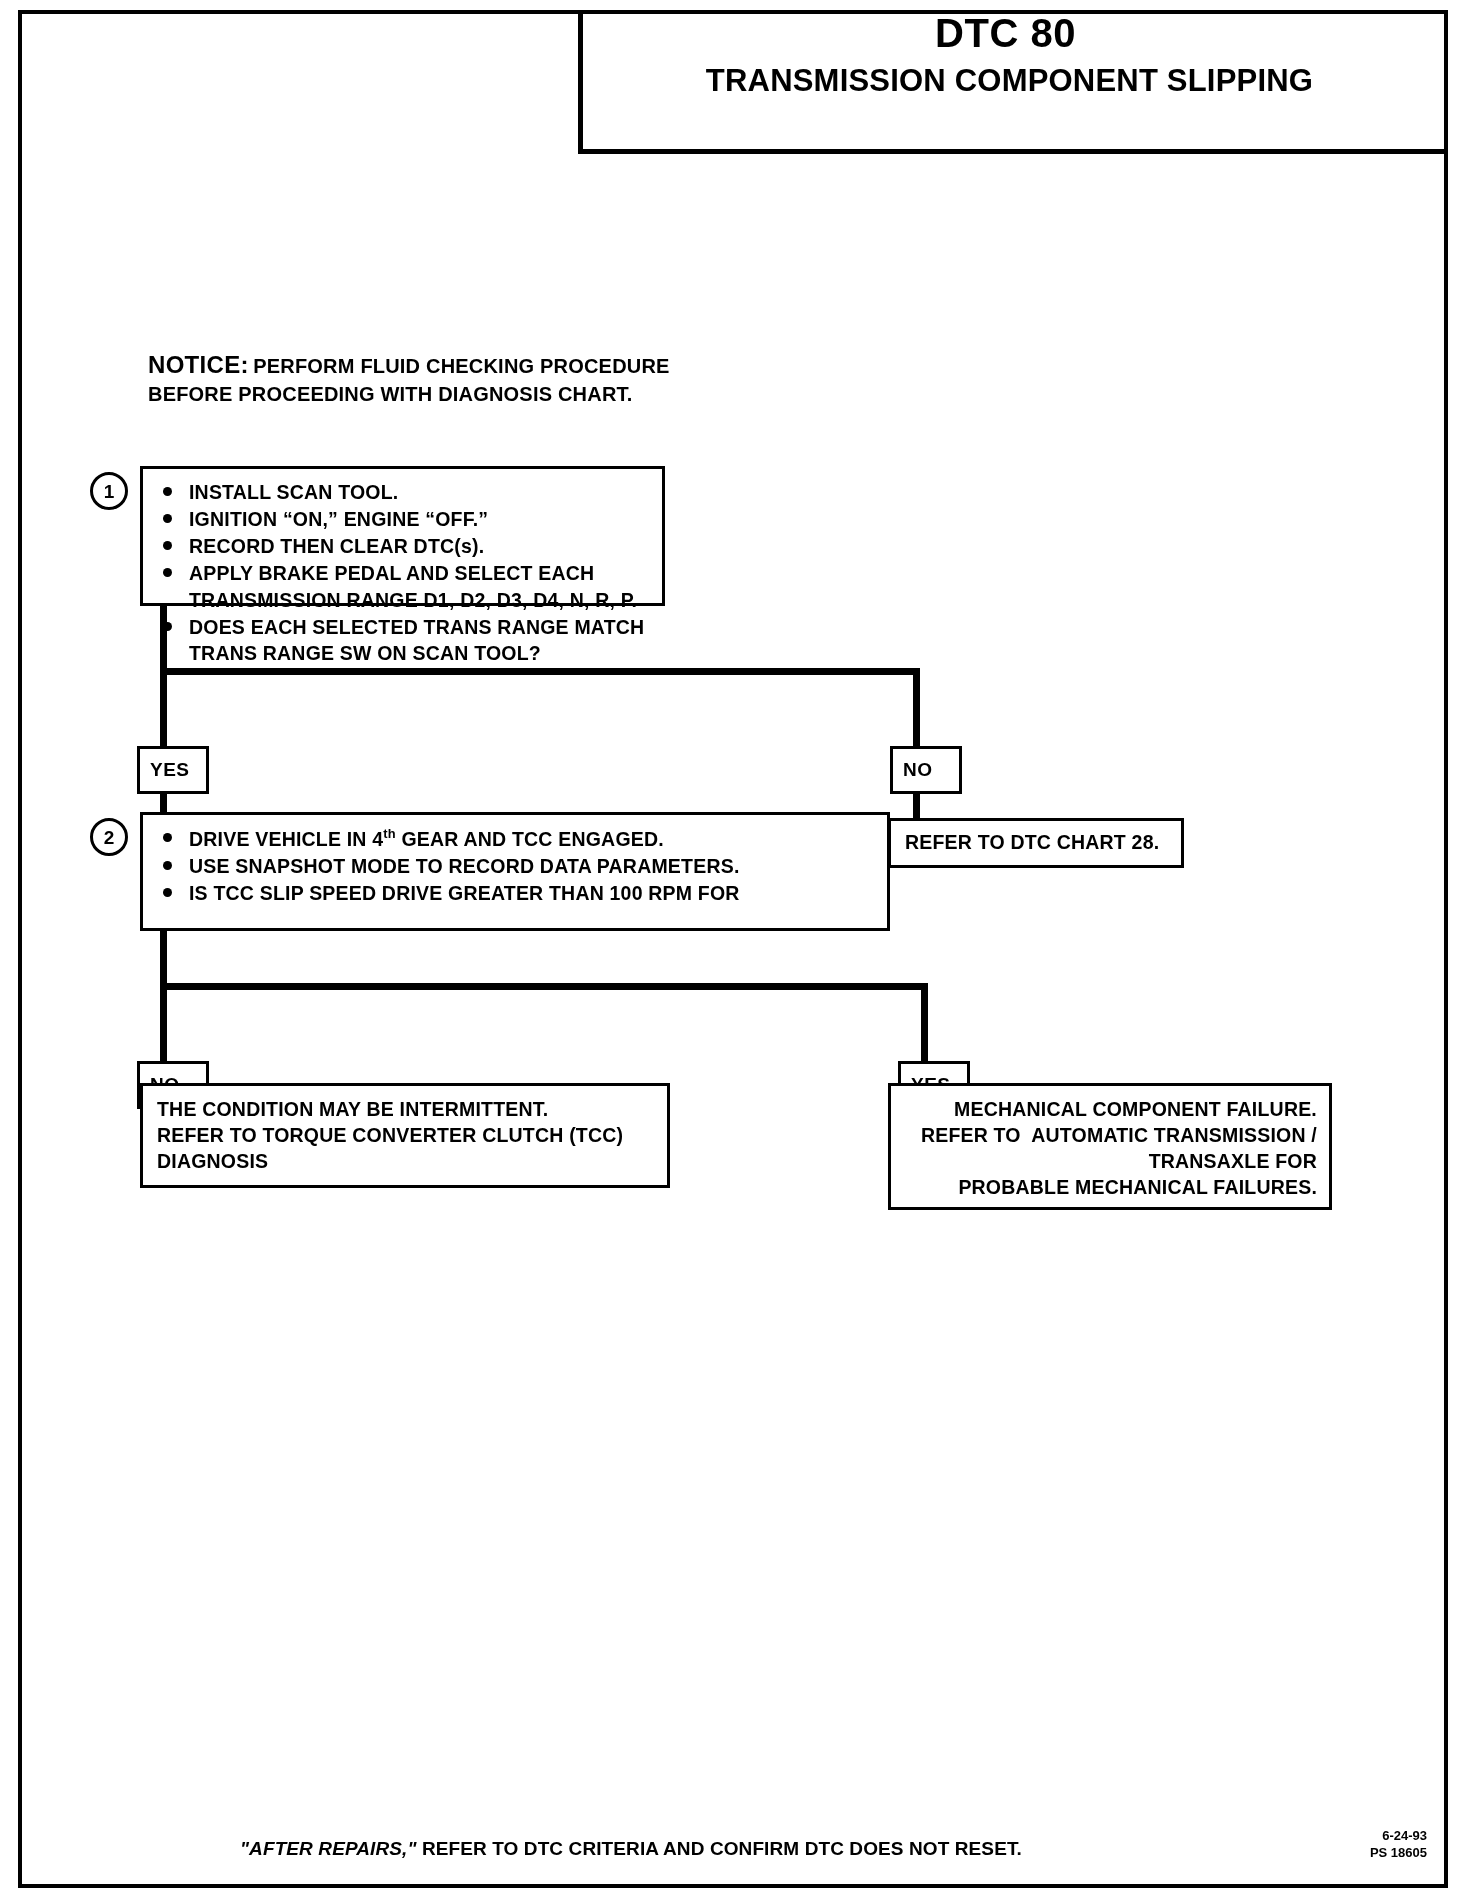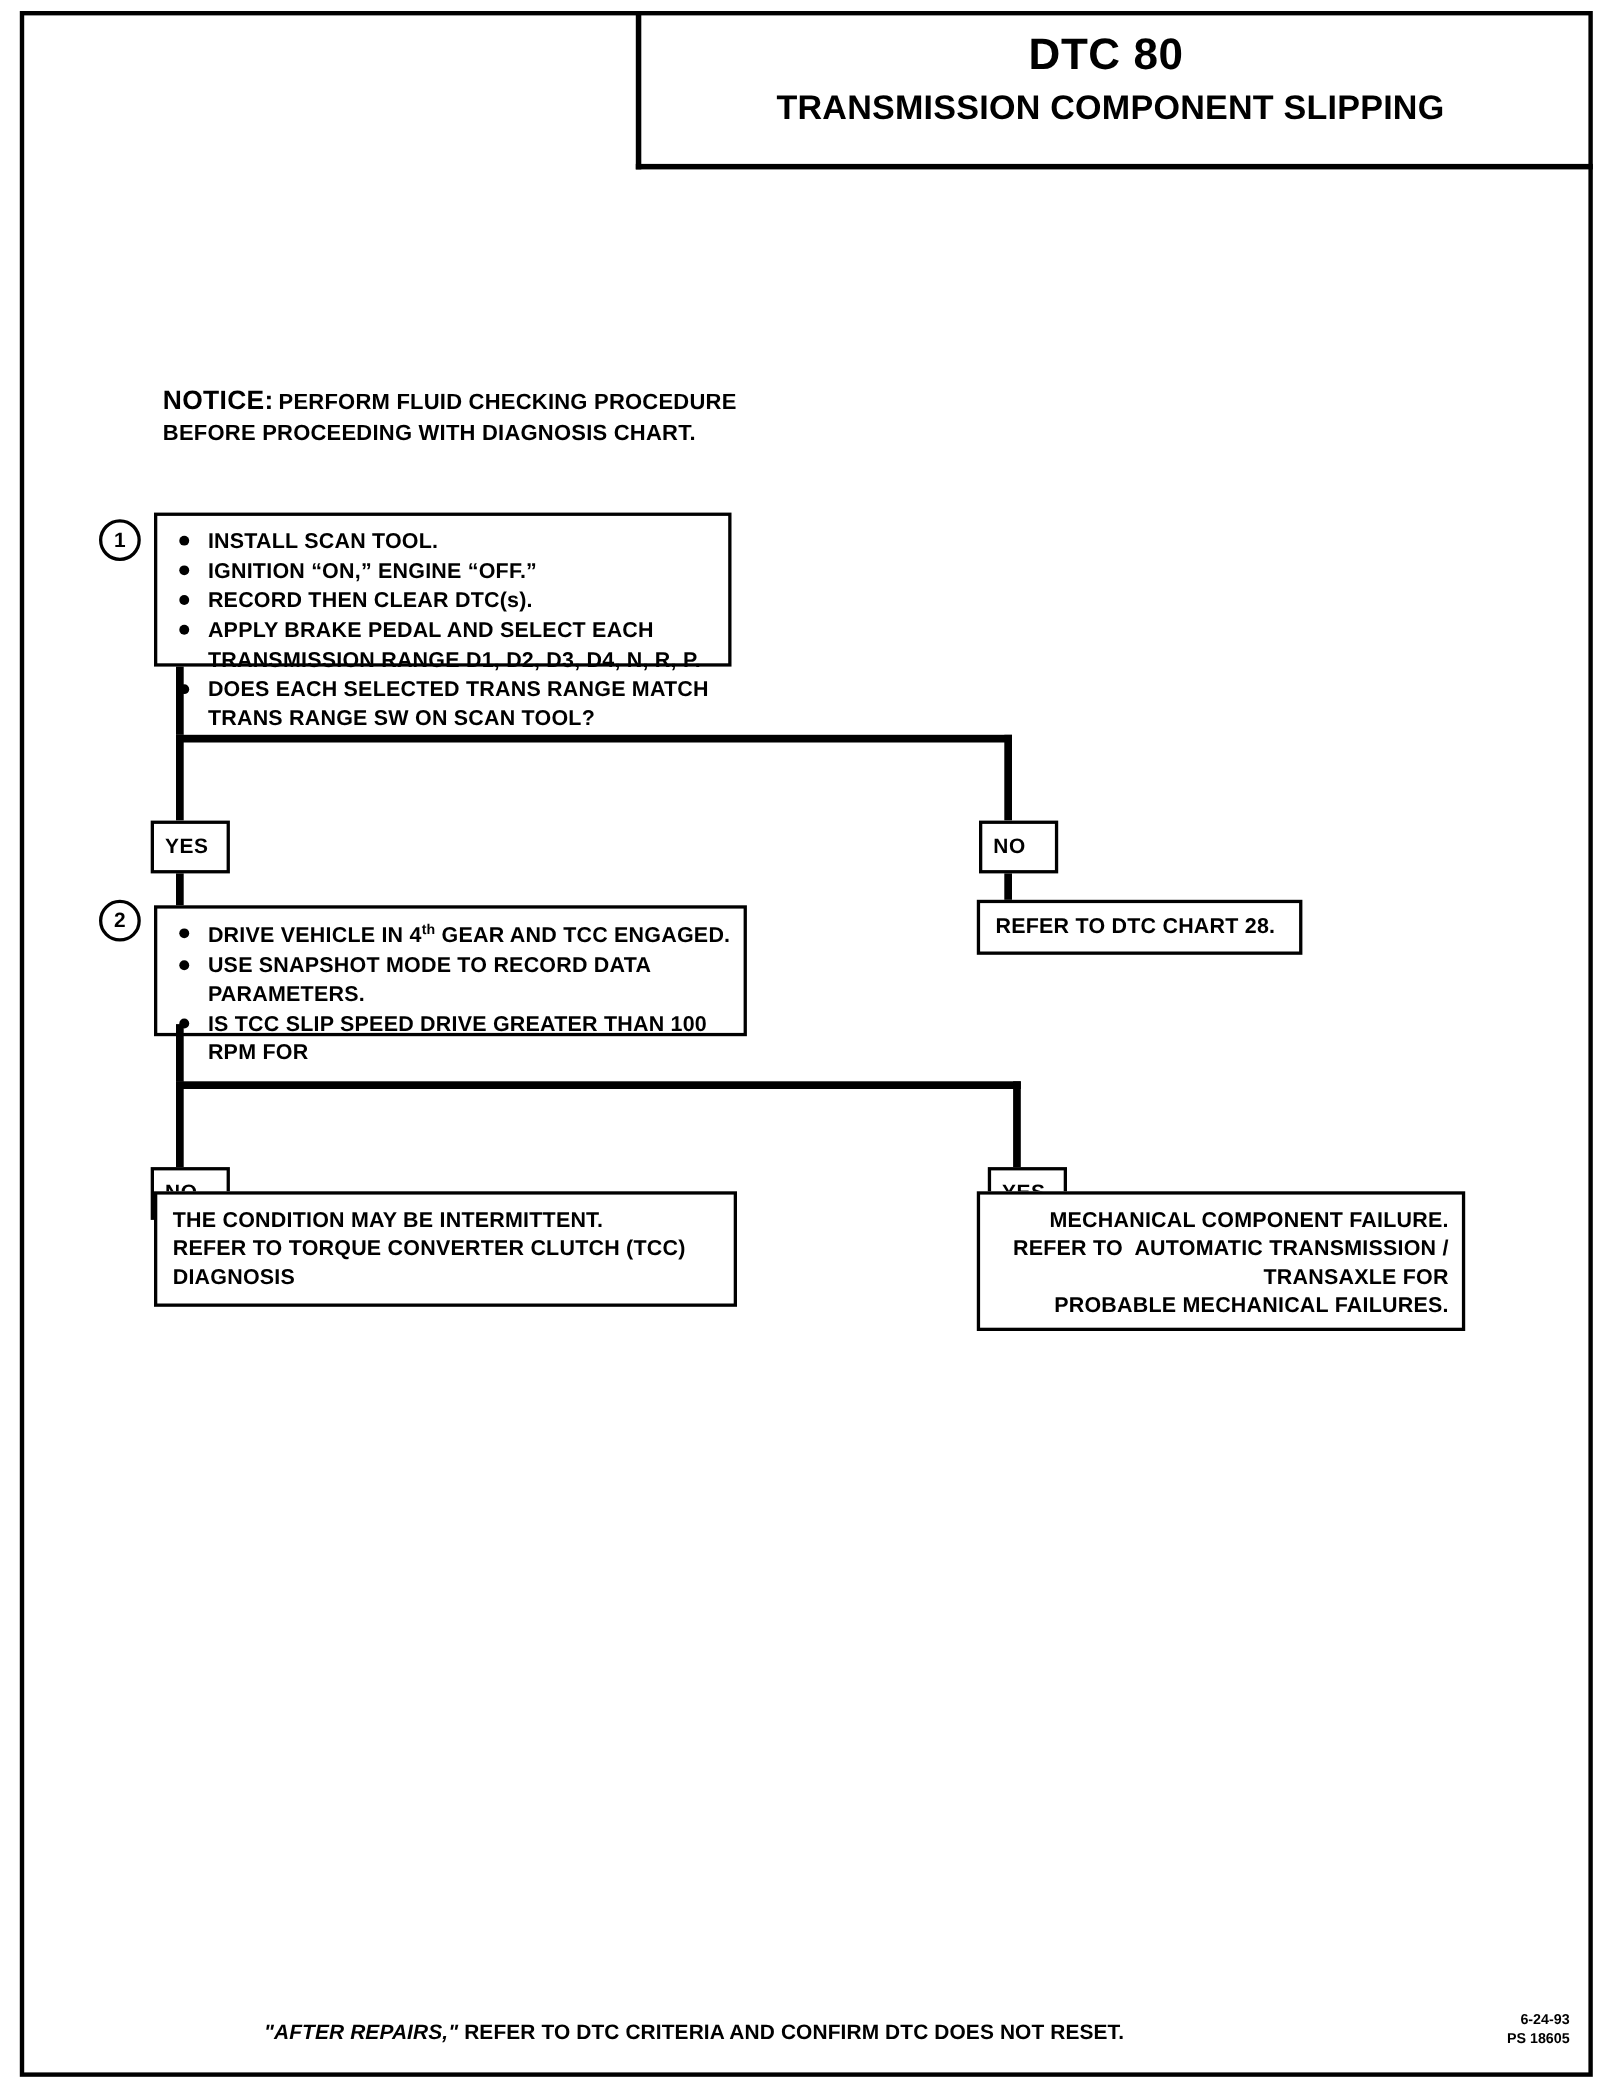--- a/index.html
+++ b/index.html
@@ -35,21 +35,21 @@
   .title-block {
     position: absolute;
     left: 578px;
     top: 10px;
     width: 870px;
     height: 144px;
     border-left: 5px solid #000;
     border-bottom: 5px solid #000;
     box-sizing: border-box;
     text-align: center;
-    padding-top: 19px;
+    padding-top: 2px;
   }
   .title-main {
     font-size: 40px;
     font-weight: bold;
     letter-spacing: 0.5px;
     line-height: 1.05;
     padding-right: 20px;
   }
   .title-sub {
     font-size: 31px;
@@ -256,21 +256,21 @@
   <div class="fbox" style="left:888px; top:818px; width:296px; height:50px;">
     <div class="fbox-inner" style="padding-top:8px;">
       <div class="plain-lines">
         <div>REFER TO DTC CHART 28.</div>
       </div>
     </div>
   </div>
 
   <div class="step-circle" style="left:90px; top:818px;">2</div>
 
-  <div class="fbox" style="left:140px; top:812px; width:539px; height:119px;margin-top:11px;">
+  <div class="fbox" style="left:140px; top:812px; width:750px; height:119px;">
     <div class="fbox-inner">
       <ul class="steps">
         <li>
           <span class="bullet"></span>
           <span>DRIVE VEHICLE IN 4</span><sup>th</sup><span> GEAR AND TCC ENGAGED.</span>
         </li>
         <li>
           <span class="bullet"></span>
           <span>USE SNAPSHOT MODE TO RECORD DATA PARAMETERS.</span>
         </li>

